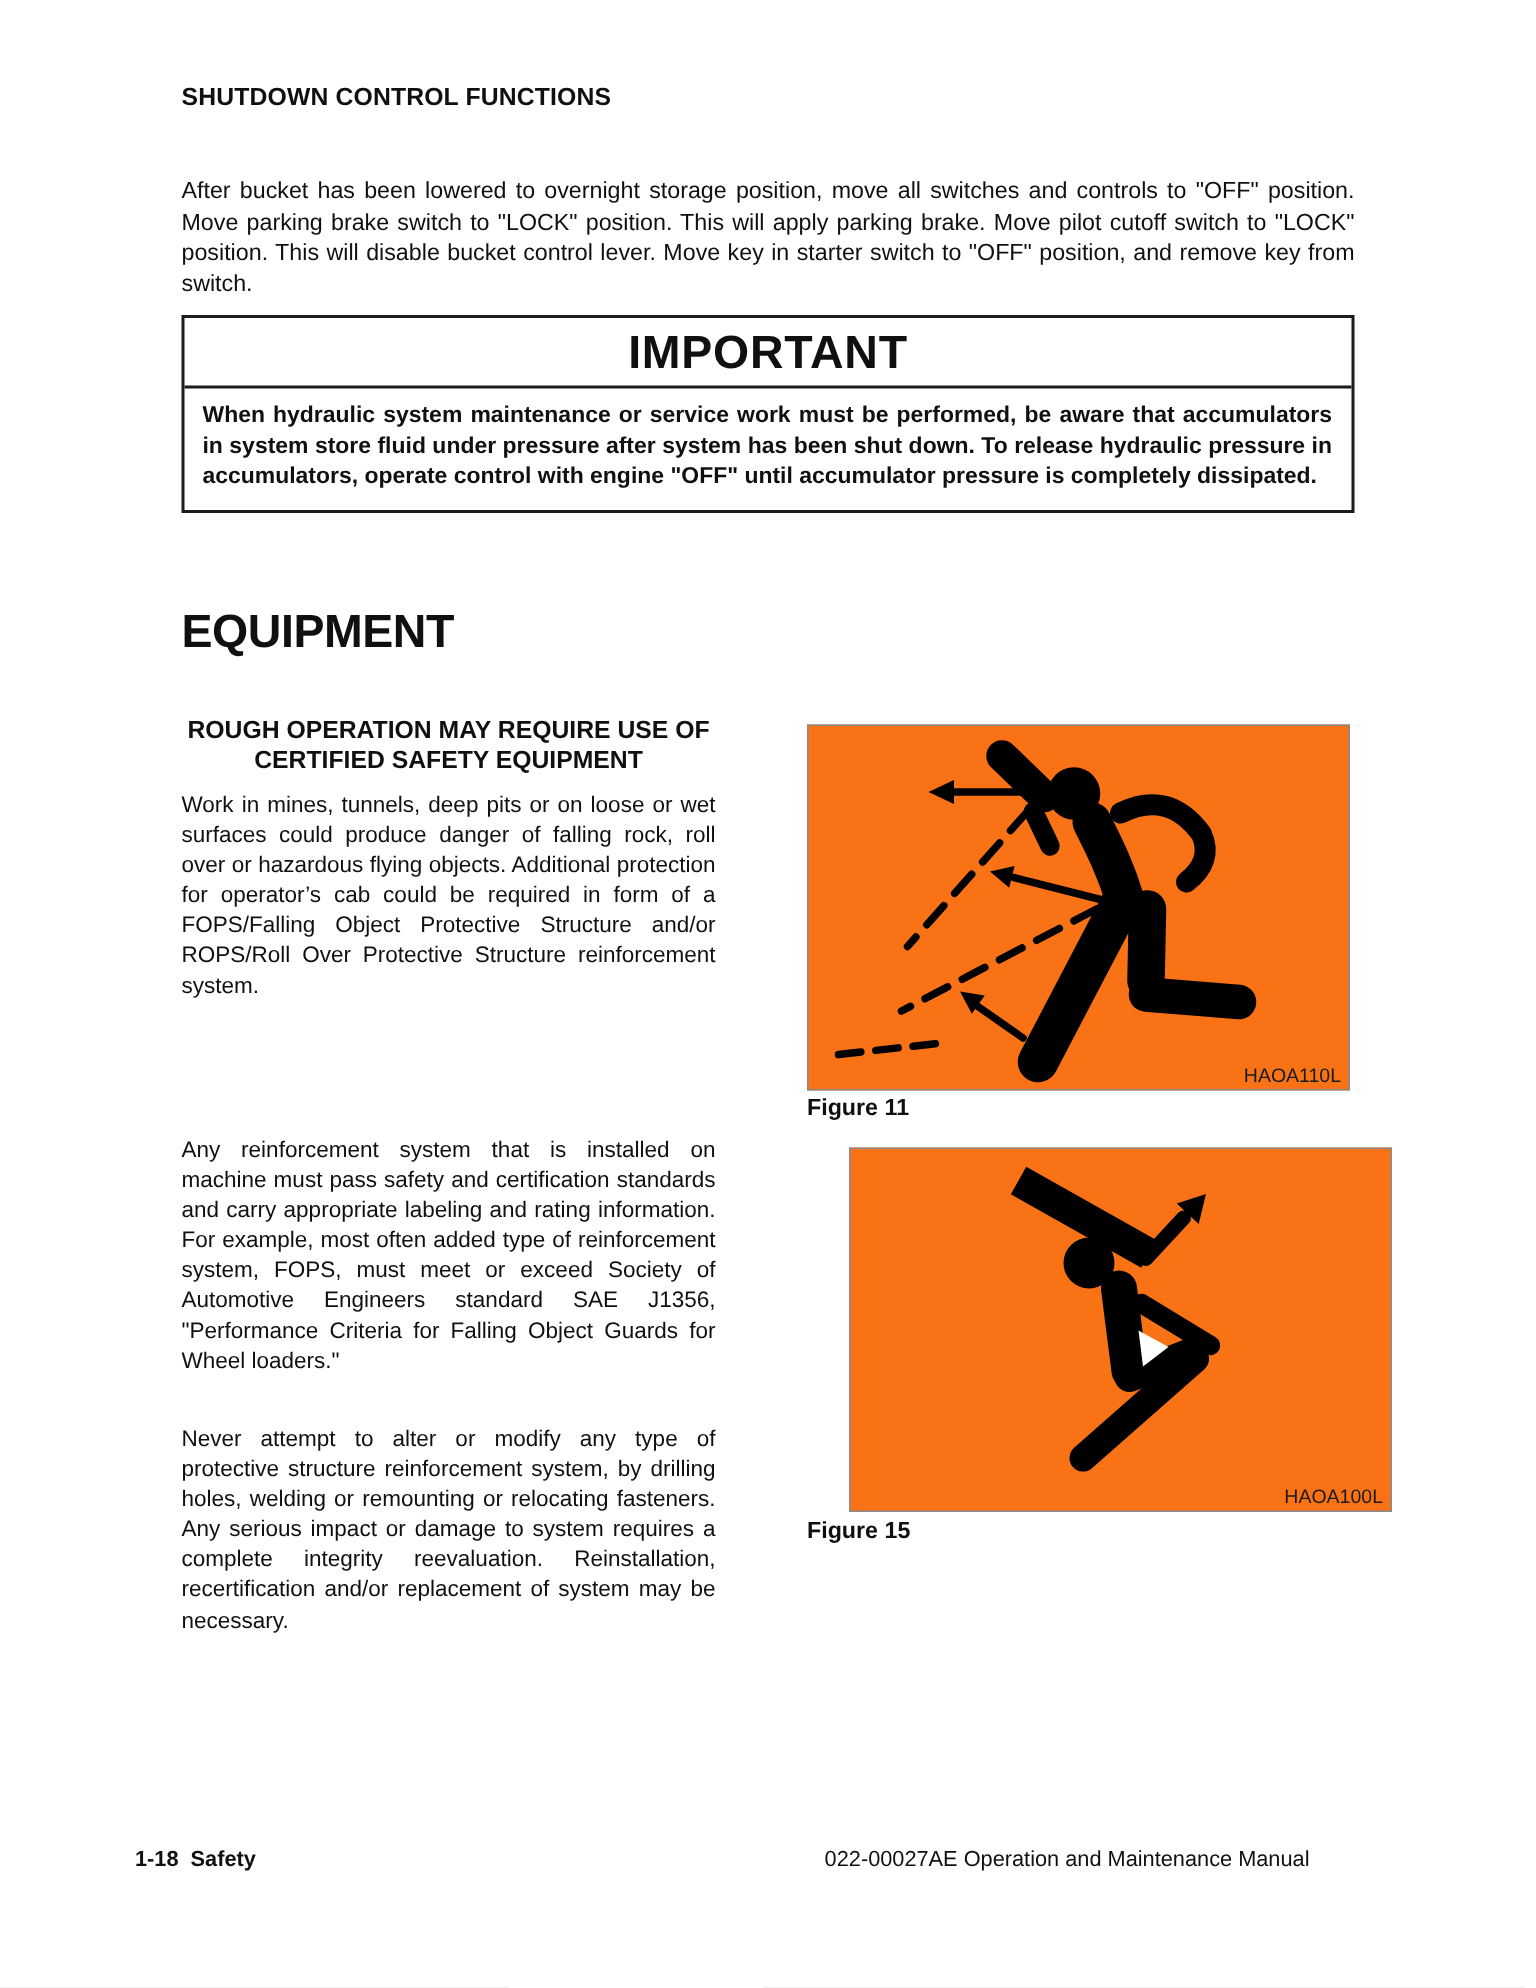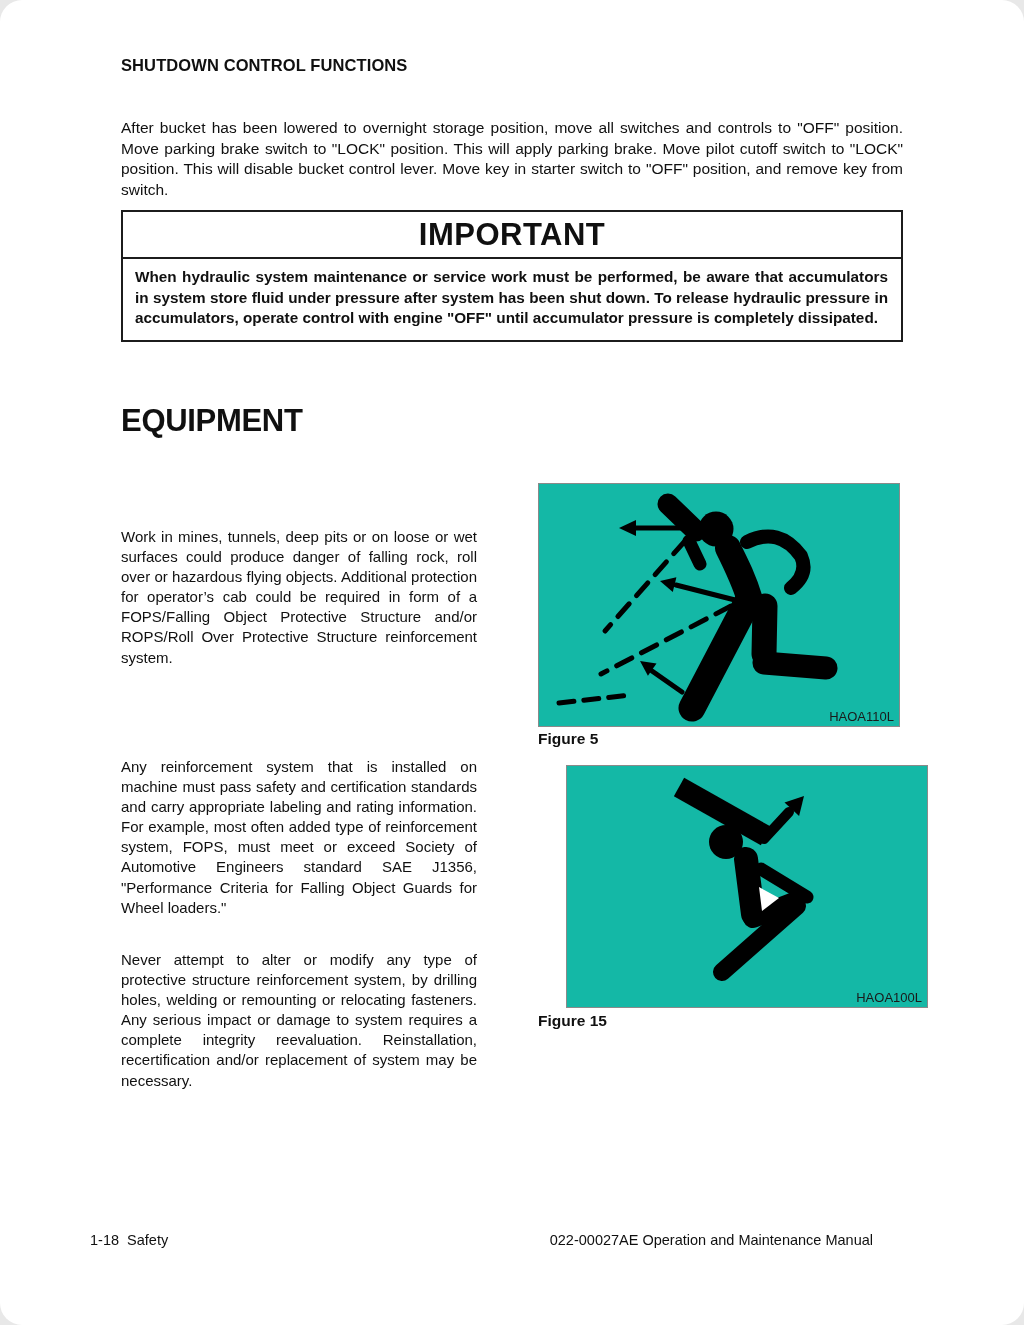--- a/index.html
+++ b/index.html
@@ -5,21 +5,20 @@
   html, body { margin: 0; padding: 0; background: #e8e8e8; }
   .page {
     position: relative;
     width: 1024px;
     height: 1325px;
     margin: 0 auto;
     background: #ffffff;
     font-family: "Liberation Sans", sans-serif;
     color: #101010;
     overflow: hidden;
-    border-radius: 22px;
   }
   .abs { position: absolute; }
 
   .section-heading {
     font-size: 16.5px;
     font-weight: bold;
     letter-spacing: 0.1px;
     white-space: nowrap;
   }
   .body-text {
@@ -68,21 +67,21 @@
     width: 356px;
     font-size: 15px;
     line-height: 20.1px;
     text-align: justify;
   }
 
   .figure-box {
     width: 360px;
     height: 242px;
     border: 1px solid #8a8a8a;
-    background: #14b8a6;
+    background: #f97316;
   }
   .figure-code {
     position: absolute;
     right: 5px; bottom: 2px;
     font-size: 13px;
     color: #1a1a1a;
   }
   .figure-caption {
     font-weight: bold;
     font-size: 15.5px;
@@ -104,20 +103,24 @@
   <div class="abs body-text" style="left:121px; top:86px; width:782px;">After bucket has been lowered to overnight storage position, move all switches and controls to "OFF" position. Move parking brake switch to "LOCK" position. This will apply parking brake. Move pilot cutoff switch to "LOCK" position. This will disable bucket control lever. Move key in starter switch to "OFF" position, and remove key from switch.</div>
 
 
   <div class="abs important-box">
     <div class="important-title">IMPORTANT</div>
     <div class="important-body">When hydraulic system maintenance or service work must be performed, be aware that accumulators in system store fluid under pressure after system has been shut down. To release hydraulic pressure in accumulators, operate control with engine "OFF" until accumulator pressure is completely dissipated.</div>
   </div>
 
   <div class="abs equipment-heading" style="left:121px; top:403px;">EQUIPMENT</div>
 
+  <div class="abs col-subheading" style="left:121px; top:477px;">
+    <div>ROUGH OPERATION MAY REQUIRE USE OF</div>
+    <div>CERTIFIED SAFETY EQUIPMENT</div>
+  </div>
 
   <div class="abs col-text" style="left:121px; top:527px;">Work in mines, tunnels, deep pits or on loose or wet surfaces could produce danger of falling rock, roll over or hazardous flying objects. Additional protection for operator’s cab could be required in form of a FOPS/Falling Object Protective Structure and/or ROPS/Roll Over Protective Structure reinforcement system.</div>
 
   <div class="abs col-text" style="left:121px; top:757px;">Any reinforcement system that is installed on machine must pass safety and certification standards and carry appropriate labeling and rating information. For example, most often added type of reinforcement system, FOPS, must meet or exceed Society of Automotive Engineers standard SAE J1356, "Performance Criteria for Falling Object Guards for Wheel loaders."</div>
 
   <div class="abs col-text" style="left:121px; top:950px;">Never attempt to alter or modify any type of protective structure reinforcement system, by drilling holes, welding or remounting or relocating fasteners. Any serious impact or damage to system requires a complete integrity reevaluation. Reinstallation, recertification and/or replacement of system may be necessary.</div>
 
   <div class="abs figure-box" style="left:538px; top:483px;">
     <svg width="360" height="242" viewBox="0 0 360 242">
       <g stroke="#000" fill="none" stroke-linecap="round" stroke-linejoin="round">
@@ -141,21 +144,21 @@
       </g>
       <g fill="#000" stroke="none">
         <circle cx="177" cy="45" r="17.5"></circle>
         <polygon points="80,44 97,36 97,52"></polygon>
         <polygon points="121,97 137.4,93.3 133.8,107.9"></polygon>
         <polygon points="101,177 117.5,179.6 108.9,191.8"></polygon>
       </g>
     </svg>
     <span class="figure-code">HAOA110L</span>
   </div>
-  <div class="abs figure-caption" style="left:538px; top:730px;">Figure 5</div>
+  <div class="abs figure-caption" style="left:538px; top:730px;">Figure 11</div>
 
   <div class="abs figure-box" style="left:538px; top:765px; height:241px;margin-left:28px;">
     <svg width="360" height="241" viewBox="0 0 360 241">
       <g stroke="#000" fill="none" stroke-linecap="round" stroke-linejoin="round">
 
         <line x1="112" y1="21" x2="199" y2="70" stroke-width="21" stroke-linecap="butt"></line>
         <line x1="197" y1="73" x2="222" y2="46" stroke-width="10"></line>
 
         <line x1="179" y1="93" x2="186" y2="148" stroke-width="24"></line>
         <line x1="194" y1="103" x2="240" y2="131" stroke-width="13"></line>
@@ -165,16 +168,16 @@
       <g fill="#000" stroke="none">
         <polygon points="237,30 232.1,50 217.5,36.4"></polygon>
         <circle cx="159" cy="76" r="17"></circle>
       </g>
       <polygon points="192,121 212,132 195,145" fill="#ffffff" stroke="none"></polygon>
     </svg>
     <span class="figure-code">HAOA100L</span>
   </div>
   <div class="abs figure-caption" style="left:538px; top:1012px;">Figure 15</div>
 
-  <div class="abs footer-text" style="left:90px; top:1232px;">1-18  Safety</div>
+  <div class="abs footer-text" style="left:90px; top:1232px;font-weight:bold;">1-18  Safety</div>
   <div class="abs footer-text" style="right:151px; top:1232px;">022-00027AE Operation and Maintenance Manual</div>
 
 </div>
 
 </body></html>

